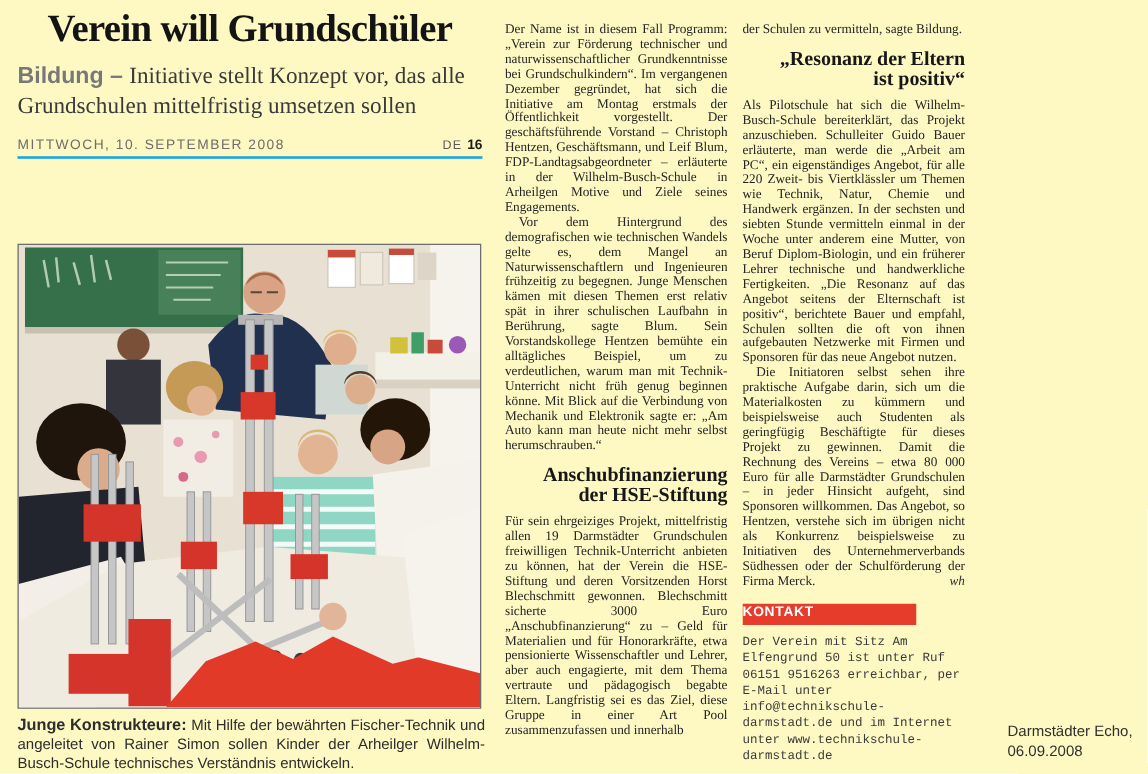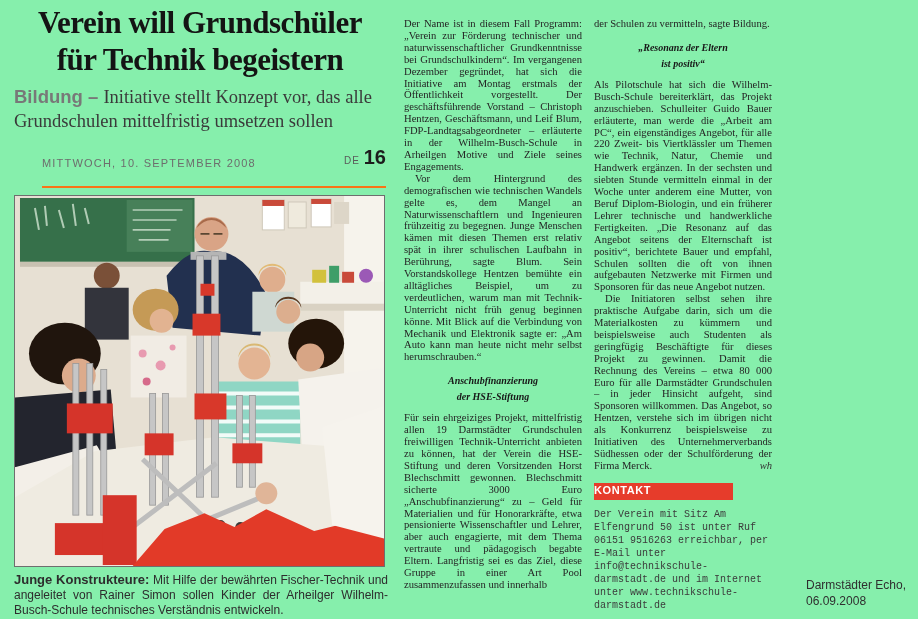--- a/index.html
+++ b/index.html
@@ -1,44 +1,44 @@
 <!DOCTYPE html>
 <html><head>
 <meta charset="utf-8">
 <style>
   html,body { margin:0; padding:0; background:#ffffff; }
   .page {
-    position:relative; width:918px; height:619px; background:#86efac;
+    position:relative; width:918px; height:619px; background:#fef9c3;
     overflow:hidden; font-family:"Liberation Serif", serif; color:#222;
   }
 
   
   .left-block { position:absolute; left:14px; top:4px; width:372px; }
   .headline {
     font-family:"Liberation Serif", serif; font-weight:bold;
     font-size:31px; line-height:37px; letter-spacing:-0.5px;
     color:#141414; text-align:center;
   }
   .kicker {
     margin-top:7px; font-size:18.5px; line-height:24px; color:#3a3a3a;
     font-family:"Liberation Serif", serif;
   }
   .kicker-label {
     font-family:"Liberation Sans", sans-serif; font-weight:bold; color:#787878;
   }
   .dateline-row {
     display:flex; justify-content:space-between; align-items:flex-end;
-    margin-top:13px; border-bottom:2px solid #f97316; padding-bottom:17px;margin-left:28px;
+    margin-top:13px; border-bottom:2px solid #0ea5e9; padding-bottom:3px;
   }
   .dateline {
     font-family:"Liberation Sans", sans-serif; font-size:11px;
     letter-spacing:1.2px; color:#6d6d6d;
   }
   .pageref { font-family:"Liberation Sans", sans-serif; color:#5a5a5a; font-size:10px; letter-spacing:1px; }
-  .pageref b { font-size:20px; color:#1c1c1c; letter-spacing:0;text-align:center; }
+  .pageref b { font-size:11px; color:#1c1c1c; letter-spacing:0;text-align:center; }
 
   .photo-frame {
     position:absolute; left:14px; top:195px; width:371px; height:372px;
     border:1px solid #6e6e6e; box-sizing:border-box; background:#e6dfd2; overflow:hidden;
   }
   .photo-frame svg { display:block; width:100%; height:100%; }
 
   .caption {
     position:absolute; left:14px; top:572px; width:374px;
     font-family:"Liberation Sans", sans-serif; font-size:12px; line-height:15px;
@@ -51,22 +51,22 @@
   .col {
     position:absolute; top:4px; width:178px; height:612px; overflow:hidden;
     font-family:"Liberation Serif", serif; font-size:10.6px; line-height:11.9px;
     text-align:justify; color:#242424;margin-top:14px;
   }
   .col-mid { left:404px; }
   .col-right { left:594px; }
   .para { margin:0; }
   .para.indent { text-indent:11px; }
   .col-heading {
-    font-weight:bold; font-size:10px; line-height:16px; color:#171717;
-    text-align:center; margin:10px 0 7px 0;font-style:italic;
+    font-weight:bold; font-size:16px; line-height:16px; color:#171717;
+    text-align:right; margin:10px 0 7px 0;
   }
   .col-heading span { display:block; }
   .byline { float:right; font-style:italic; color:#333; padding-left:6px; }
 
   .kontakt-bar {
     margin-top:11px; width:134px; background:#e63c2b; color:#ffffff;
     font-family:"Liberation Sans", sans-serif; font-weight:bold; font-size:11px;
     letter-spacing:0.6px; padding:2px 5px 3px 0; text-align:left;
   }
   .kontakt-text {
@@ -83,21 +83,20 @@
   }
 </style>
 </head>
 <body>
 
 <div class="page">
 
   <div class="left-block">
     <div class="headline">
       <div>Verein will Grundschüler</div>
-      <div>für Technik begeistern</div>
     </div>
     <div class="kicker">
       <span class="kicker-label">Bildung – </span><span>Initiative stellt Konzept vor, das alle Grundschulen mittelfristig umsetzen sollen</span>
     </div>
     <div class="dateline-row">
       <span class="dateline">MITTWOCH, 10. SEPTEMBER 2008</span>
       <span class="pageref"><span>DE </span><b>16</b></span>
     </div>
   </div>
 

